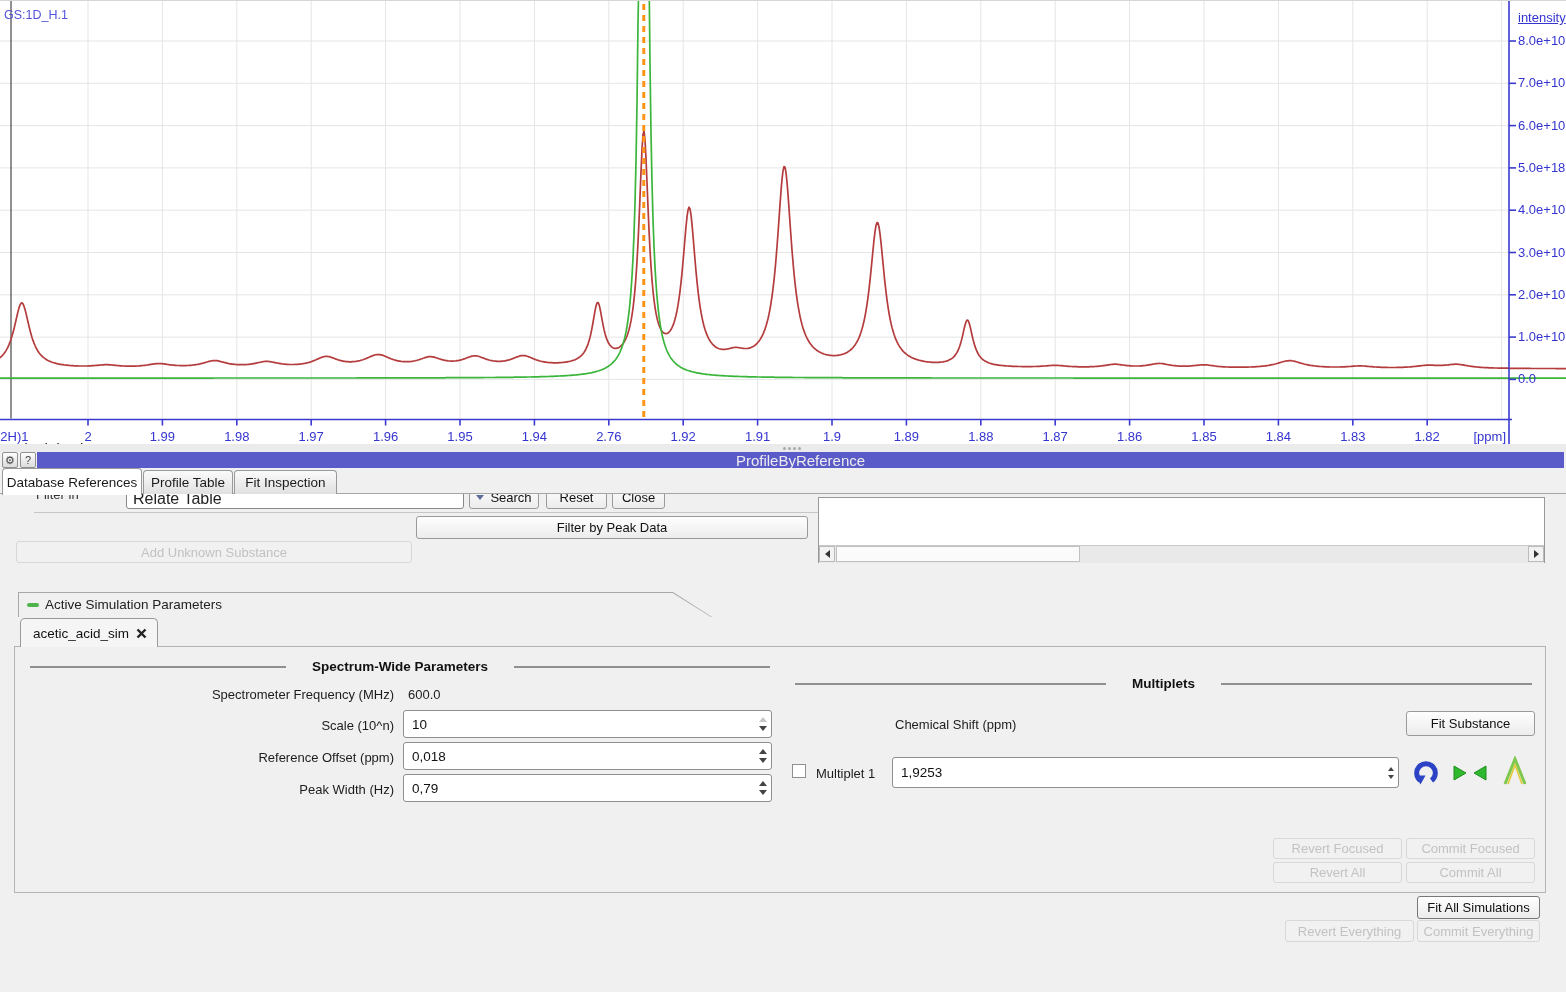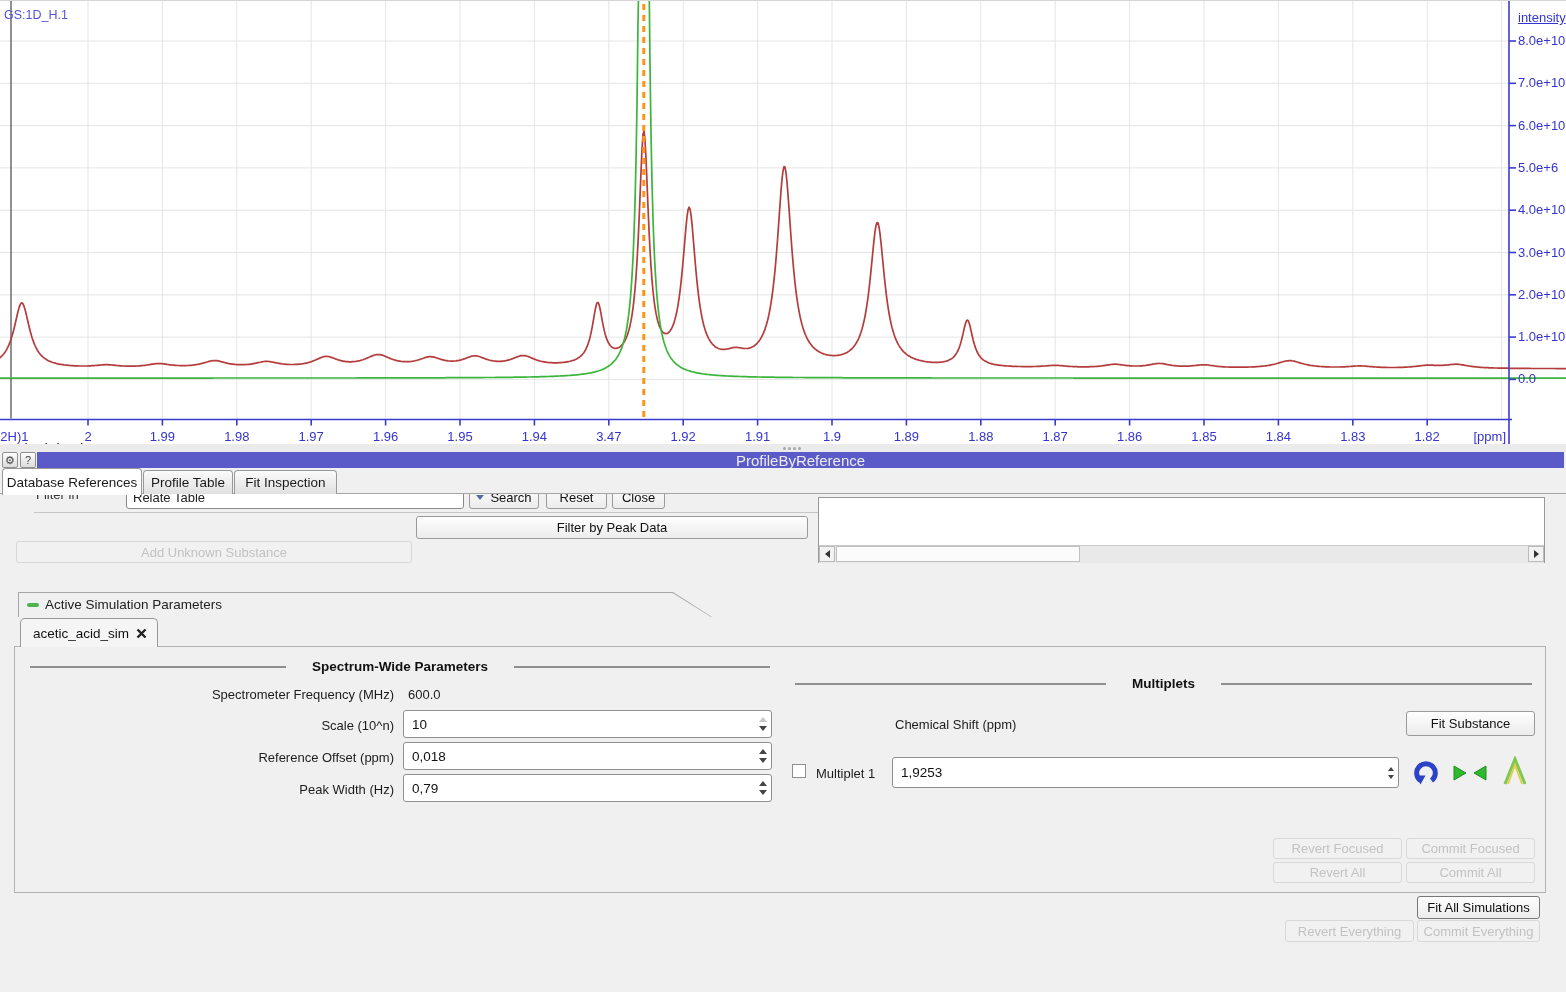--- a/index.html
+++ b/index.html
@@ -34,21 +34,21 @@
        background:linear-gradient(#fbfbfb,#e0e0e0);}
   .tab.active{background:#fff;height:27px;top:0;z-index:5;}
   
   .btn{position:absolute;box-sizing:border-box;border:1px solid #9a9a9a;border-radius:3px;
        background:linear-gradient(#fefefe,#ececec);font-size:13px;color:#111;
        display:flex;align-items:center;justify-content:center;white-space:nowrap;}
   .btn.disabled{border-color:#d8d8d8;background:#f1f1f1;color:#c2c2c2;}
   .sep{position:absolute;height:1px;background:#c6c6c6;}
   
   .clip-combo{position:absolute;box-sizing:border-box;background:#fff;border:1px solid #8a8a8a;
-              border-radius:3px;font-size:13px;color:#222;padding:4px 6px;z-index:1;}
+              border-radius:3px;font-size:16px;color:#222;padding:4px 6px;z-index:1;}
   .caret{width:0;height:0;border-left:4px solid transparent;border-right:4px solid transparent;
          border-top:5px solid #5a6b9a;margin-right:6px;}
   
   .white-panel{box-sizing:border-box;background:#fff;border:1px solid #999;}
   .hscroll{position:absolute;background:#e9e9e9;border-top:1px solid #c9c9c9;}
   .scroll-arrow{position:absolute;top:0;width:16px;height:16px;background:#f2f2f2;border:1px solid #bbb;
                 box-sizing:border-box;display:flex;align-items:center;justify-content:center;}
   .tri-l{width:0;height:0;border-top:4px solid transparent;border-bottom:4px solid transparent;border-right:5px solid #333;}
   .tri-r{width:0;height:0;border-top:4px solid transparent;border-bottom:4px solid transparent;border-left:5px solid #333;}
   .thumb{position:absolute;top:0;height:16px;background:#fbfbfb;border:1px solid #c0c0c0;box-sizing:border-box;}
@@ -156,38 +156,38 @@
     <div class="xlab edge" style="left:-4px">(2H)1</div>
     <div class="xlab edge" style="left:1458px;width:48px;text-align:right">[ppm]</div>
     <div id="xlabels">
         <div class="xlab" style="left: 88px;">2</div>
         <div class="xlab" style="left: 162.4px;">1.99</div>
         <div class="xlab" style="left: 236.8px;">1.98</div>
         <div class="xlab" style="left: 311.2px;">1.97</div>
         <div class="xlab" style="left: 385.6px;">1.96</div>
         <div class="xlab" style="left: 460px;">1.95</div>
         <div class="xlab" style="left: 534.4px;">1.94</div>
-        <div class="xlab" style="left: 608.8px;">3.47</div>
+        <div class="xlab" style="left: 608.8px;">2.76</div>
         <div class="xlab" style="left: 683.2px;">1.92</div>
         <div class="xlab" style="left: 757.6px;">1.91</div>
         <div class="xlab" style="left: 832px;">1.9</div>
         <div class="xlab" style="left: 906.4px;">1.89</div>
         <div class="xlab" style="left: 980.8px;">1.88</div>
         <div class="xlab" style="left: 1055.2px;">1.87</div>
         <div class="xlab" style="left: 1129.6px;">1.86</div>
         <div class="xlab" style="left: 1204px;">1.85</div>
         <div class="xlab" style="left: 1278.4px;">1.84</div>
         <div class="xlab" style="left: 1352.8px;">1.83</div>
         <div class="xlab" style="left: 1427.2px;">1.82</div>
       </div>
     <div id="ylabels">
         <div class="ylab" style="top: 32px;">8.0e+10</div>
         <div class="ylab" style="top: 74.3px;">7.0e+10</div>
         <div class="ylab" style="top: 116.6px;">6.0e+10</div>
-        <div class="ylab" style="top: 158.9px;">5.0e+6</div>
+        <div class="ylab" style="top: 158.9px;">5.0e+18</div>
         <div class="ylab" style="top: 201.2px;">4.0e+10</div>
         <div class="ylab" style="top: 243.5px;">3.0e+10</div>
         <div class="ylab" style="top: 285.8px;">2.0e+10</div>
         <div class="ylab" style="top: 328.1px;">1.0e+10</div>
         <div class="ylab" style="top: 370.4px;">0.0</div>
       </div>
   </div>
 
   <div class="abs splitter">
     <div class="dots">

